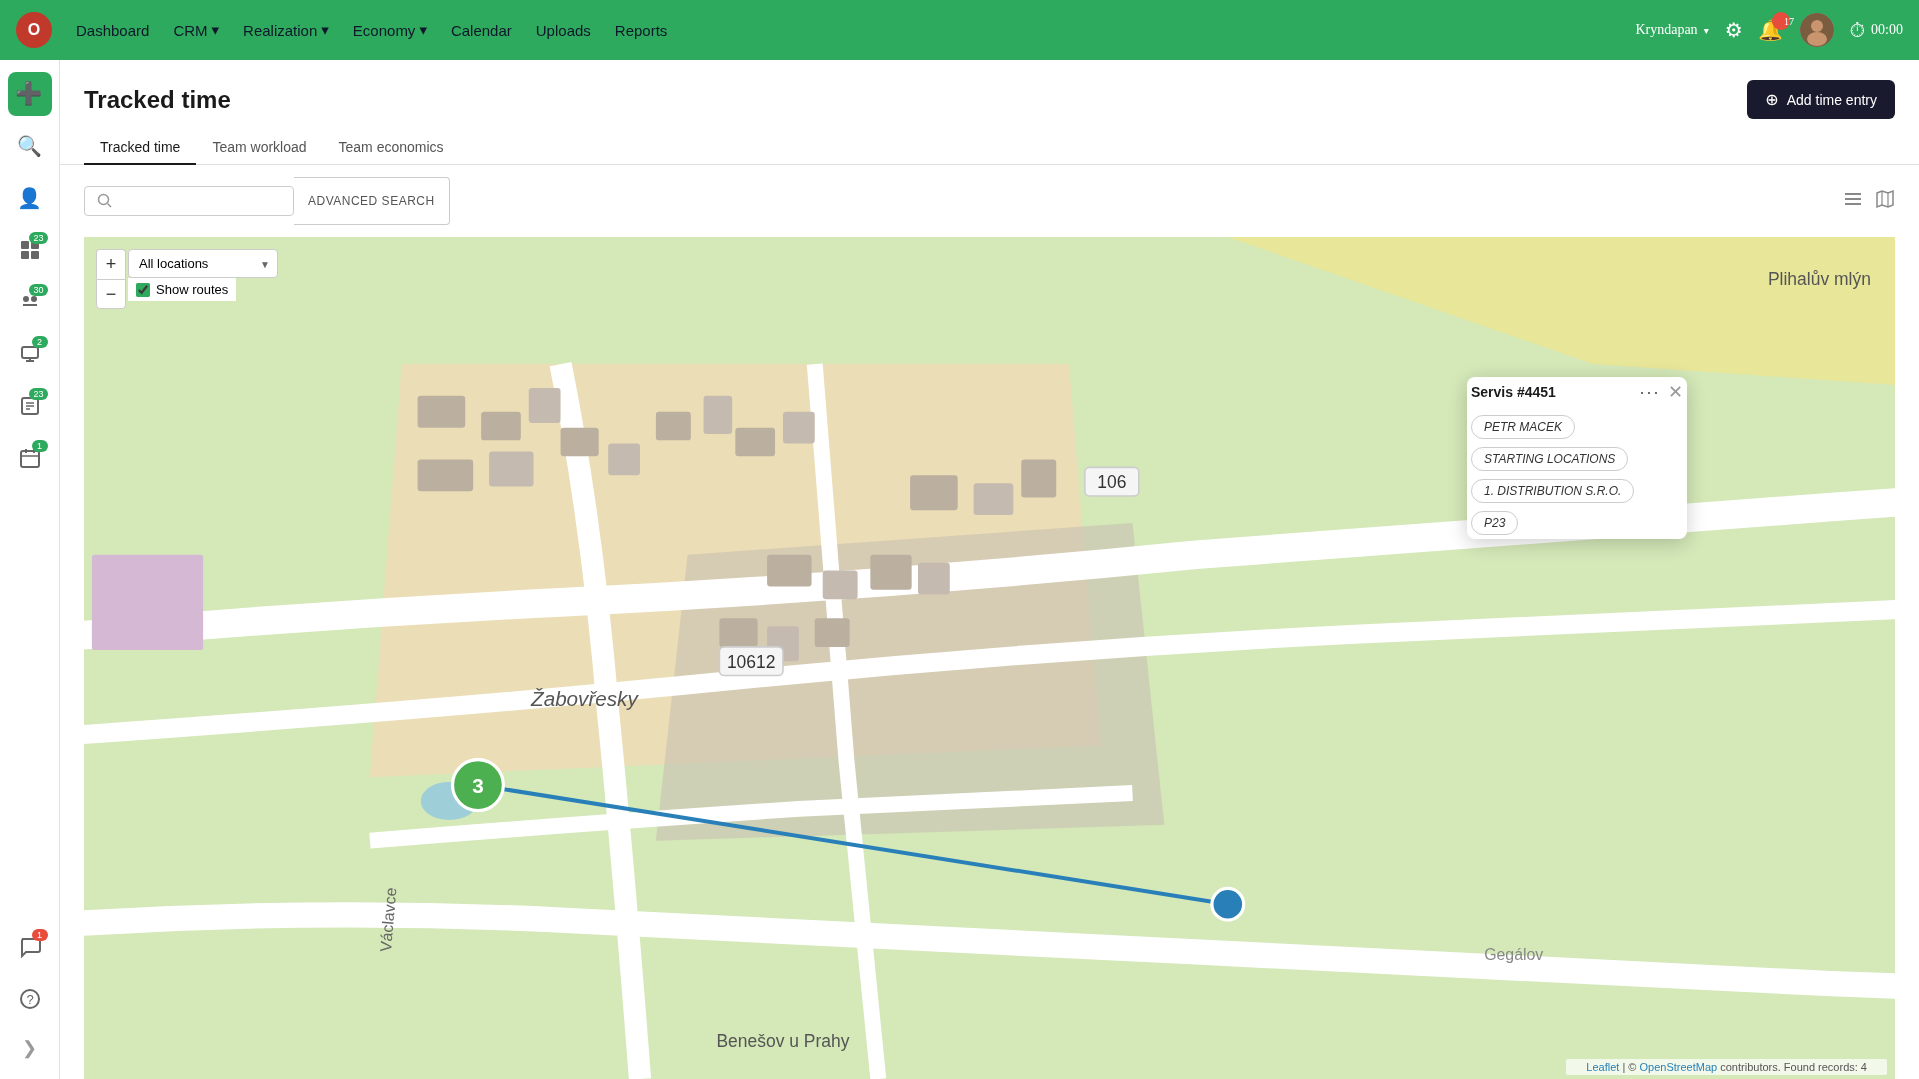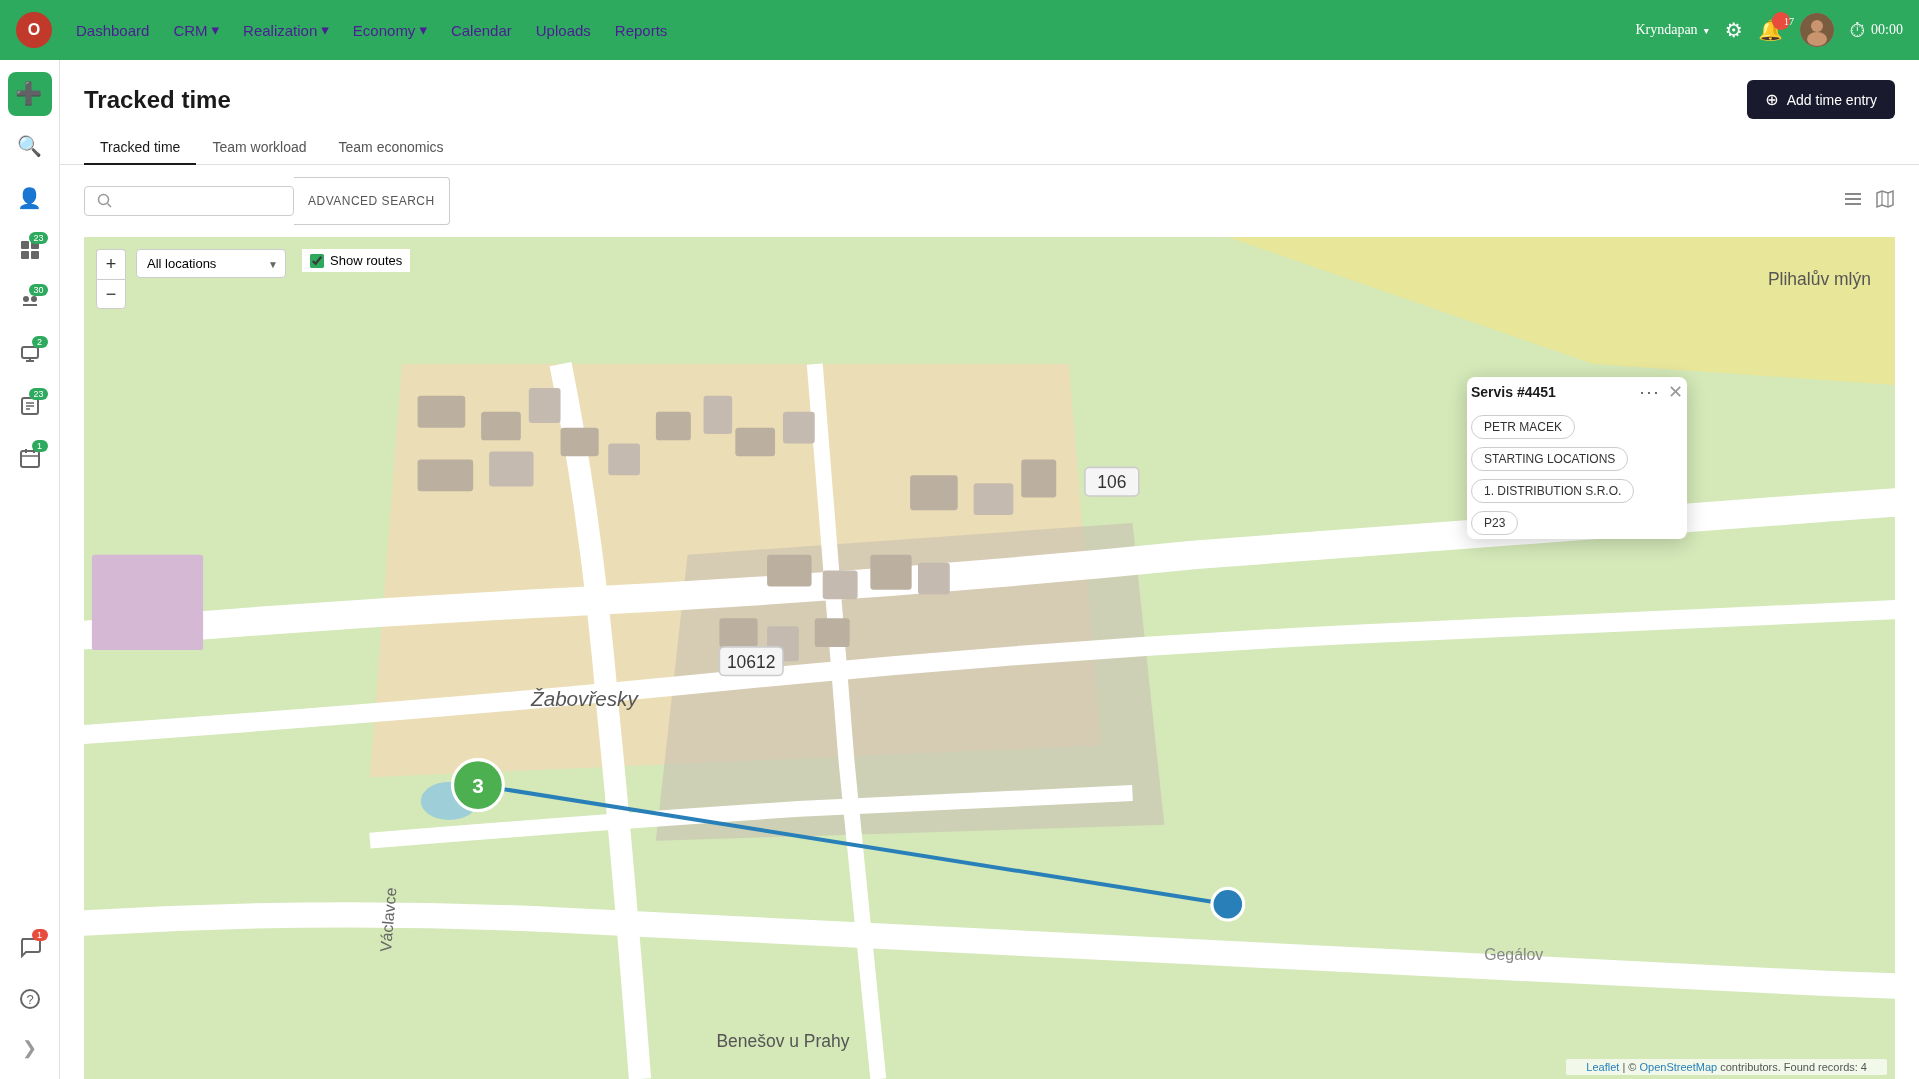--- a/index.html
+++ b/index.html
@@ -11,21 +11,21 @@
       background: #2eaa5e; color: white;
       height: 60px; padding: 0 16px; gap: 24px;
       position: fixed; top: 0; left: 0; right: 0; z-index: 100;
     }
     .topnav-logo {
       width: 36px; height: 36px; background: #c0392b; border-radius: 50%;
       display: flex; align-items: center; justify-content: center;
       color: white; font-weight: bold; font-size: 16px; flex-shrink: 0;
     }
     .topnav-item {
-      color: #4c1d95; text-decoration: none; font-size: 15px; cursor: pointer;
+      color: #0f172a; text-decoration: none; font-size: 15px; cursor: pointer;
       display: flex; align-items: center; gap: 4px; white-space: nowrap;
     }
     .topnav-spacer { flex: 1; }
     .topnav-right { display: flex; align-items: center; gap: 16px; font-family: Liberation Serif, serif; }
     .topnav-user { display: flex; align-items: center; gap: 6px; cursor: pointer; }
     .topnav-avatar { width: 34px; height: 34px; border-radius: 50%; background: #888; overflow: hidden; display: flex; align-items: center; justify-content: center; color: #fff; font-size: 13px; }
     .notif-badge { position: relative; cursor: pointer; }
     .notif-badge .badge { position: absolute; top: -6px; right: -6px; background: #e74c3c; color: white; border-radius: 50%; font-size: 10px; width: 18px; height: 18px; display: flex; align-items: center; justify-content: center; padding-left: 17px; }
     .gear-icon, .bell-icon, .clock-icon { color: white; font-size: 20px; cursor: pointer; }
     .timer-display { display: flex; align-items: center; gap: 6px; color: white; font-size: 14px; }
@@ -116,22 +116,22 @@
     .zoom-btn {
       width: 30px; height: 30px; background: white; border: 1px solid #ccc;
       cursor: pointer; font-size: 18px; display: flex; align-items: center; justify-content: center;
       color: #333;
     }
     .zoom-btn:first-child { border-radius: 4px 4px 0 0; border-bottom: none; }
     .zoom-btn:last-child { border-radius: 0 0 4px 4px; }
 
     
     .location-filter {
-      position: absolute; top: 12px; left: 52px; z-index: 10;
-      display: flex; align-items: center; gap: 16px; flex-direction: row; align-items: flex-start;
+      position: absolute; top: 12px; left: 44px; z-index: 10;
+      display: flex; align-items: center; gap: 0; flex-direction: column; align-items: flex-start;
     }
     .location-select {
       background: white; border: 1px solid #ccc; border-radius: 4px;
       padding: 6px 30px 6px 10px; font-size: 13px; cursor: pointer;
       appearance: none; min-width: 150px; position: relative;
     }
     .location-select-wrap { position: relative; }
     .location-select-wrap::after {
       content: '▼'; position: absolute; right: 8px; top: 50%; transform: translateY(-50%);
       font-size: 10px; color: #666; pointer-events: none;
@@ -150,21 +150,21 @@
     }
     .popup-header {
       display: flex; align-items: center; justify-content: space-between; margin-bottom: 12px;
     }
     .popup-title { font-size: 14px; font-weight: 600; color: #1a1a1a; }
     .popup-close { cursor: pointer; color: #999; font-size: 18px; background: none; border: none; }
     .popup-more { cursor: pointer; color: #555; font-size: 18px; background: none; border: none; letter-spacing: 1px; }
     .popup-tags { display: flex; flex-direction: column; gap: 8px; }
     .popup-tag {
       border: 1px solid #ccc; border-radius: 20px; padding: 4px 12px;
-      font-size: 12px; color: #333; display: inline-block; width: fit-content;
+      font-size: 12px; color: #333; display: inline-block; width: fit-content; font-style: italic;
     }
 
     
     .map-attribution {
       position: absolute; bottom: 4px; right: 8px; font-size: 11px; color: #555;
       background: rgba(255,255,255,0.7); padding: 2px 20px; border-radius: 2px;
     }
     .map-attribution a { color: #2980b9; text-decoration: none; }
   </style>
 </head>

